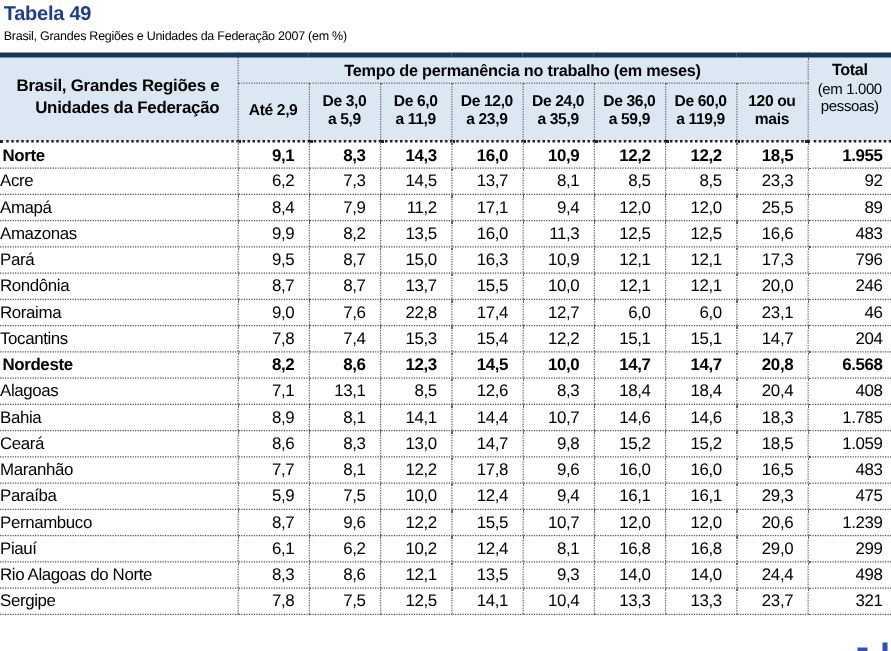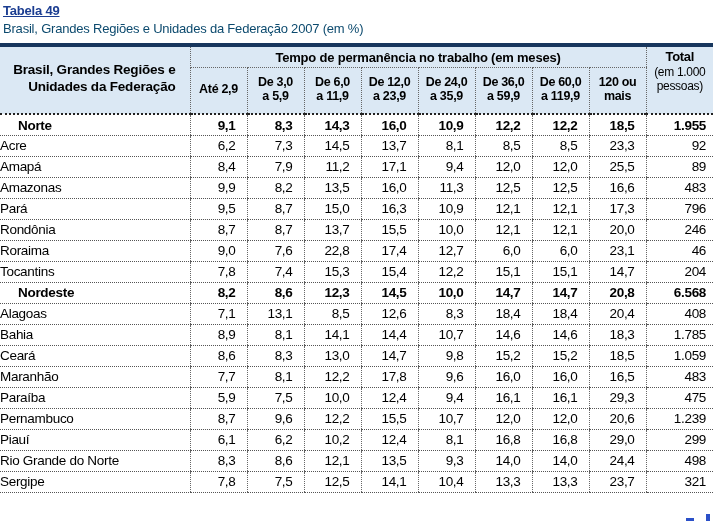--- a/index.html
+++ b/index.html
@@ -9,38 +9,37 @@
   .page {
     position: relative;
     width: 713px;
     height: 521px;
     background: #fff;
     overflow: hidden;
   }
 
   .titles { padding: 3px 4px 0 3px; }
   .table-label {
-    font-size: 13px;
+    font-size: 16px;
     font-weight: bold;
     letter-spacing: -0.2px;
     margin-bottom: 3px;
-    text-decoration: underline;
   }
   .main-title {
     font-size: 15.5px;
     font-weight: bold;
     letter-spacing: -0.3px;
     color: #111;
     margin-bottom: 3px;
     white-space: nowrap;
   }
   .subtitle {
-    font-size: 13px;
+    font-size: 10px;
     letter-spacing: -0.2px;
-    color: #0c4a6e;
+    color: #000000;
     margin-bottom: 7px;
     white-space: nowrap;
   }
 
   table.stat {
     width: 713px;
     border-collapse: collapse;
     table-layout: fixed;
     border-top: 4px solid #17365d;
   }
@@ -94,21 +93,21 @@
   }
 
   tbody tr { height: 21px; }
   tbody td {
     font-size: 13.5px;
     letter-spacing: -0.3px;
     vertical-align: middle;
     border-bottom: 1px dotted #555;
   }
   td.label-cell { text-align: left; padding-left: 0; }
-  tr.region td.label-cell { padding-left: 18px; }
+  tr.region td.label-cell { padding-left: 2px; }
   tr.region td { font-weight: bold; }
   td.num {
     text-align: right;
     padding-right: 11px;
     border-left: 1px dotted #666;
   }
   td.total-cell {
     text-align: right;
     padding-right: 7px;
     border-left: 1px dotted #666;
@@ -357,21 +356,21 @@
           <td class="num">6,2</td>
           <td class="num">10,2</td>
           <td class="num">12,4</td>
           <td class="num">8,1</td>
           <td class="num">16,8</td>
           <td class="num">16,8</td>
           <td class="num">29,0</td>
           <td class="total-cell">299</td>
         </tr>
         <tr class="state">
-          <td class="label-cell">Rio Grande do Norte</td>
+          <td class="label-cell">Rio Alagoas do Norte</td>
           <td class="num">8,3</td>
           <td class="num">8,6</td>
           <td class="num">12,1</td>
           <td class="num">13,5</td>
           <td class="num">9,3</td>
           <td class="num">14,0</td>
           <td class="num">14,0</td>
           <td class="num">24,4</td>
           <td class="total-cell">498</td>
         </tr>

